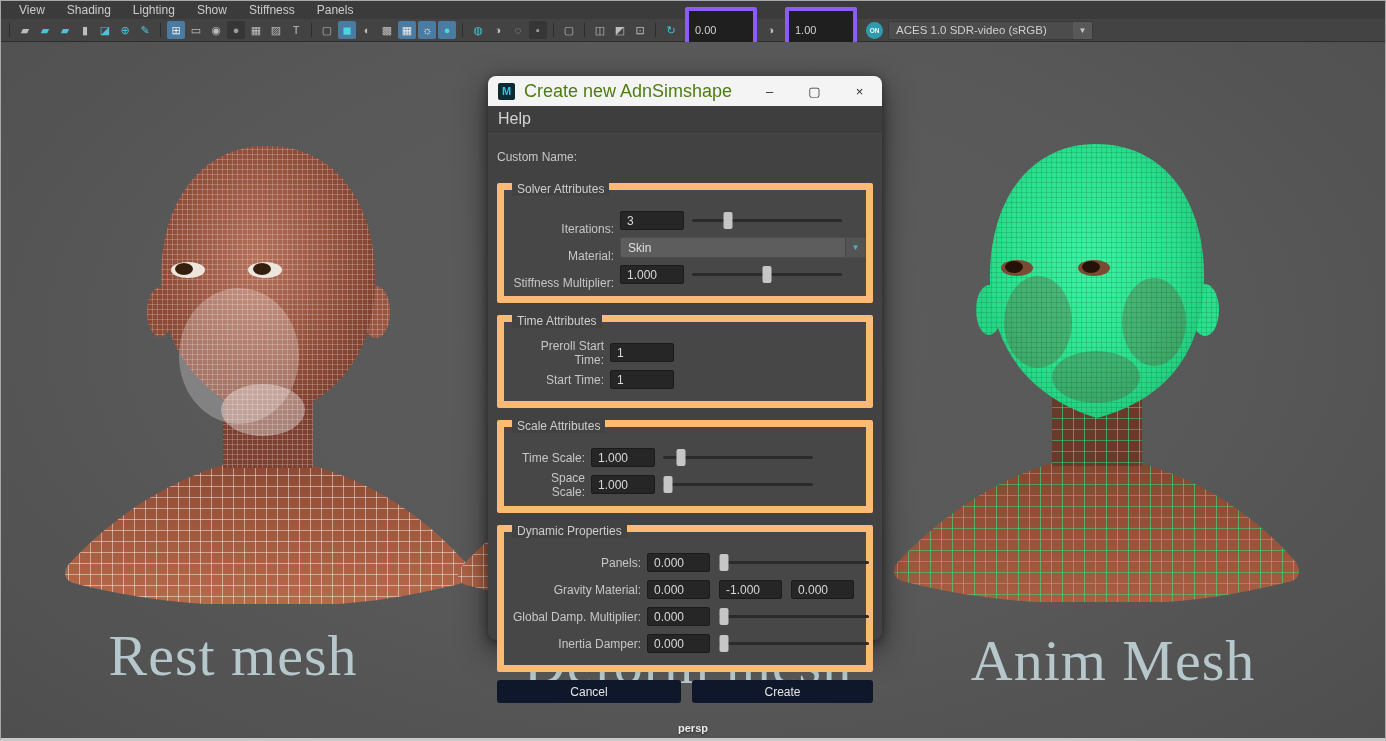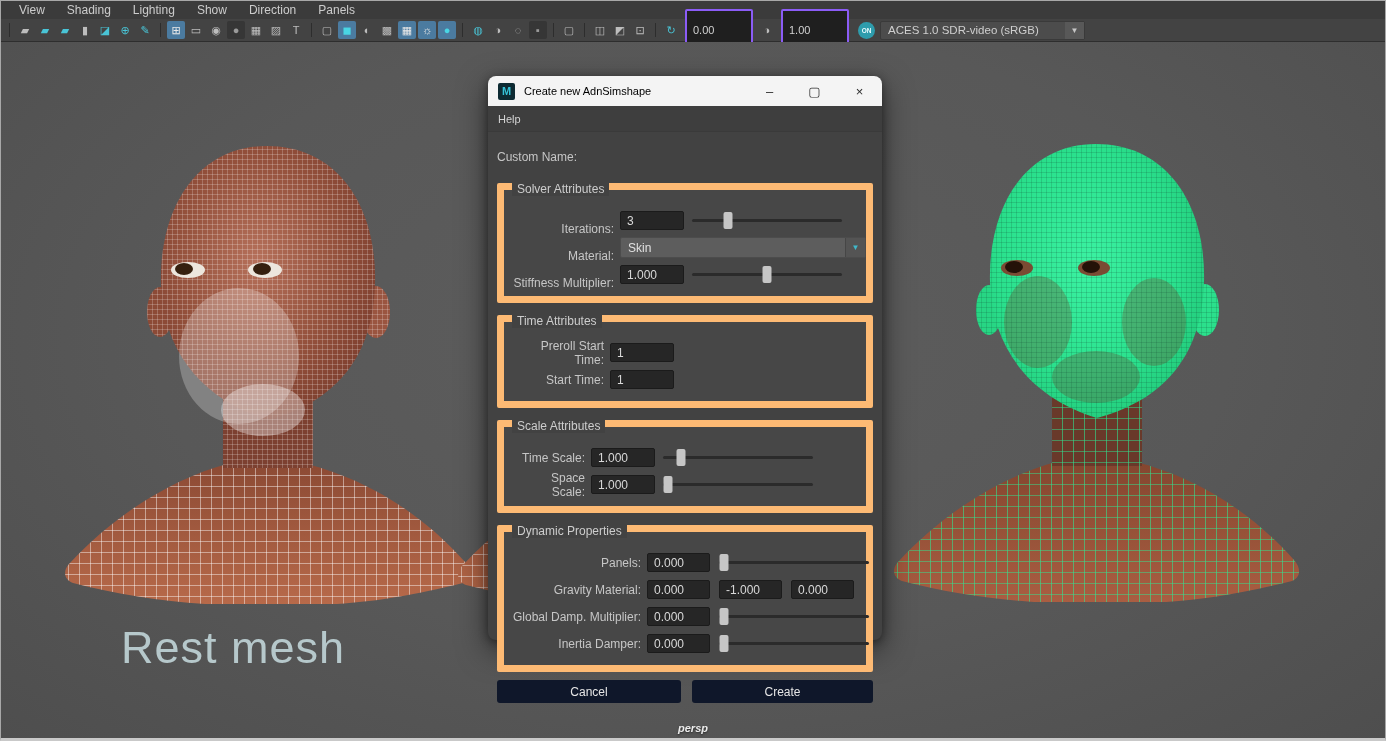--- a/index.html
+++ b/index.html
@@ -15,51 +15,51 @@
   .toolbar{height:22px;background:#434343;border-bottom:1px solid #2e2e2e;
            display:flex;align-items:center;padding-left:4px;}
   .ticons{display:flex;align-items:center;}
   .ticon{width:18px;height:18px;line-height:18px;text-align:center;font-size:11px;
          color:#bdbdbd;border-radius:2px;margin:0 1px;cursor:default;}
   .ticon.teal{color:#49c4d6;}
   .ticon.active{background:#4b7ba0;color:#e8e8e8;}
   .ticon.active-teal{background:#4b7ba0;color:#49d6e4;}
   .ticon.pressed{background:#363636;color:#9a9a9a;}
   .ticon.sep{width:1px;height:14px;background:#2d2d2d;border-radius:0;margin:0 5px;}
-  .tfld{width:52px;height:15px;background:#1f1f1f;border:2px solid #8b5cf6;border-radius:2px;
+  .tfld{width:52px;height:15px;background:#1f1f1f;border:4px solid #8b5cf6;border-radius:2px;
         color:#d2d2d2;font-size:11px;padding:12px 6px;margin:0 4px;font-family:inherit;}
   .onbadge{width:17px;height:17px;border-radius:50%;background:#2e9cac;color:#eafcff;
            font-size:6.5px;font-weight:bold;display:flex;align-items:center;justify-content:center;
            margin:0 5px;}
   .cspace{width:196px;height:17px;background:#4c4c4c;border:1px solid #3a3a3a;border-radius:2px;
           display:flex;align-items:center;color:#cfcfcf;font-size:11.5px;padding-left:7px;}
   .cspace .caret{margin-left:auto;width:19px;height:17px;background:#585858;color:#c6c6c6;
           font-size:8px;display:flex;align-items:center;justify-content:center;}
   
   .viewport{position:absolute;left:0;right:0;top:42px;bottom:0;
             background:radial-gradient(ellipse at 50% 42%, #5d5d5d 0%, #585858 55%, #4e4e4e 100%);}
   .bust{position:absolute;z-index:1;}
-  .mlabel{position:absolute;transform:translateX(-50%);font-size:45px;font-weight:300;
-          color:#b6c8cb;letter-spacing:1px;white-space:nowrap;z-index:3;}
+  .mlabel{position:absolute;transform:translateX(-50%);font-size:58px;font-weight:300;
+          color:#b6c8cb;letter-spacing:1px;white-space:nowrap;z-index:3;font-family:Liberation Serif, serif;}
   .mlabel.behind{z-index:2;}
   .persp{position:absolute;left:0;right:0;top:680px;text-align:center;font-size:11px;
-         font-weight:bold;color:#ececec;text-shadow:0 1px 2px #2a2a2a;z-index:3;font-style:italic;}
+         font-weight:bold;color:#ececec;text-shadow:0 1px 2px #2a2a2a;z-index:3;}
   
   .dialog{position:absolute;left:488px;top:34px;width:394px;height:564px;z-index:10;
           background:#424242;border-radius:8px;box-shadow:0 10px 30px rgba(0,0,0,.55), 0 2px 10px rgba(0,0,0,.4);}
   .titlebar{height:30px;background:#f4f4f4;border-radius:8px 8px 0 0;display:flex;
             align-items:center;padding-left:10px;}
   .mlogo{width:17px;height:17px;background:#0e2b33;color:#35c3d8;font-size:11px;font-weight:bold;
          display:flex;align-items:center;justify-content:center;border-radius:2px;}
-  .dtitle{font-size:11px;color:#000000;margin-left:9px;}
+  .dtitle{font-size:18px;color:#4d7c0f;margin-left:9px;}
   .wbtns{margin-left:auto;display:flex;}
   .wbtn{width:45px;height:30px;display:flex;align-items:center;justify-content:center;
         font-size:13px;color:#2c2c2c;}
   .helprow{height:25px;background:#3e3e3e;display:flex;align-items:center;border-bottom:1px solid #3a3a3a;}
-  .helpitem{font-size:11px;color:#d4d4d4;padding-left:10px;text-align:right;}
+  .helpitem{font-size:16px;color:#d4d4d4;padding-left:10px;text-align:right;}
   .dbody{padding:5px 0 0 0;}
   .lbl{color:#c6c6c6;font-size:12px;text-align:right;margin-right:6px;flex:none;}
   .fld{background:#262626;border:1px solid #1b1b1b;border-radius:2px;color:#d9d9d9;
        font-size:12px;height:19px;padding:0 6px;box-sizing:border-box;font-family:inherit;}
   .cnrow{display:flex;align-items:center;height:39px;margin:0 0 0 9px;}
   .cnrow .lbl{width:82px;text-align:left;margin-right:0;}
   .cninput{width:295px;height:21px;border:1px solid #4a90c4;background:#222;}
   .grp{position:relative;border:7px solid #fdba74;background:#474747;border-radius:2px;
        margin:12px 9px 0 9px;padding:20px 0 11px 0;}
   .grp.first{margin-top:7px;}
@@ -90,21 +90,21 @@
 </style>
 </head>
 <body>
 
 <div class="menubar">
 
 <span class="mitem">View</span>
     <span class="mitem">Shading</span>
     <span class="mitem">Lighting</span>
     <span class="mitem">Show</span>
-    <span class="mitem">Direction</span>
+    <span class="mitem">Stiffness</span>
     <span class="mitem">Panels</span>
   </div>
 
 <div class="toolbar">
   <div class="ticons">
 
   <span class="ticon sep"></span>
       <span class="ticon">▰</span>
       <span class="ticon teal">▰</span>
       <span class="ticon teal">▰</span>
@@ -247,20 +247,21 @@
     <ellipse cx="210" cy="245" rx="44" ry="26" fill="rgba(110,52,34,0.28)"></ellipse>
     <path d="M210,12 C282,12 320,74 318,150 C316,218 284,266 211,286 C146,266 106,218 104,150 C102,74 140,12 210,12 Z" fill="url(#gFine)"></path>
     <ellipse cx="131" cy="136" rx="16" ry="8" fill="#7a4b33"></ellipse>
     <ellipse cx="128" cy="135" rx="9" ry="6" fill="#241208"></ellipse>
     <ellipse cx="208" cy="136" rx="16" ry="8" fill="#7a4b33"></ellipse>
     <ellipse cx="205" cy="135" rx="9" ry="6" fill="#241208"></ellipse>
   </svg>
 
   <div class="mlabel" style="left:233px;top:580px">Rest mesh</div>
   <div class="mlabel behind" style="left:688px;top:588px">Deform mesh</div>
+  <div class="mlabel" style="left:1113px;top:585px">Anim Mesh</div>
   <div class="persp">persp</div>
 
   <div class="dialog">
     <div class="titlebar">
       <span class="mlogo">M</span>
       <span class="dtitle">Create new AdnSimshape</span>
       <span class="wbtns">
         <span class="wbtn">–</span>
         <span class="wbtn">▢</span>
         <span class="wbtn">×</span>

